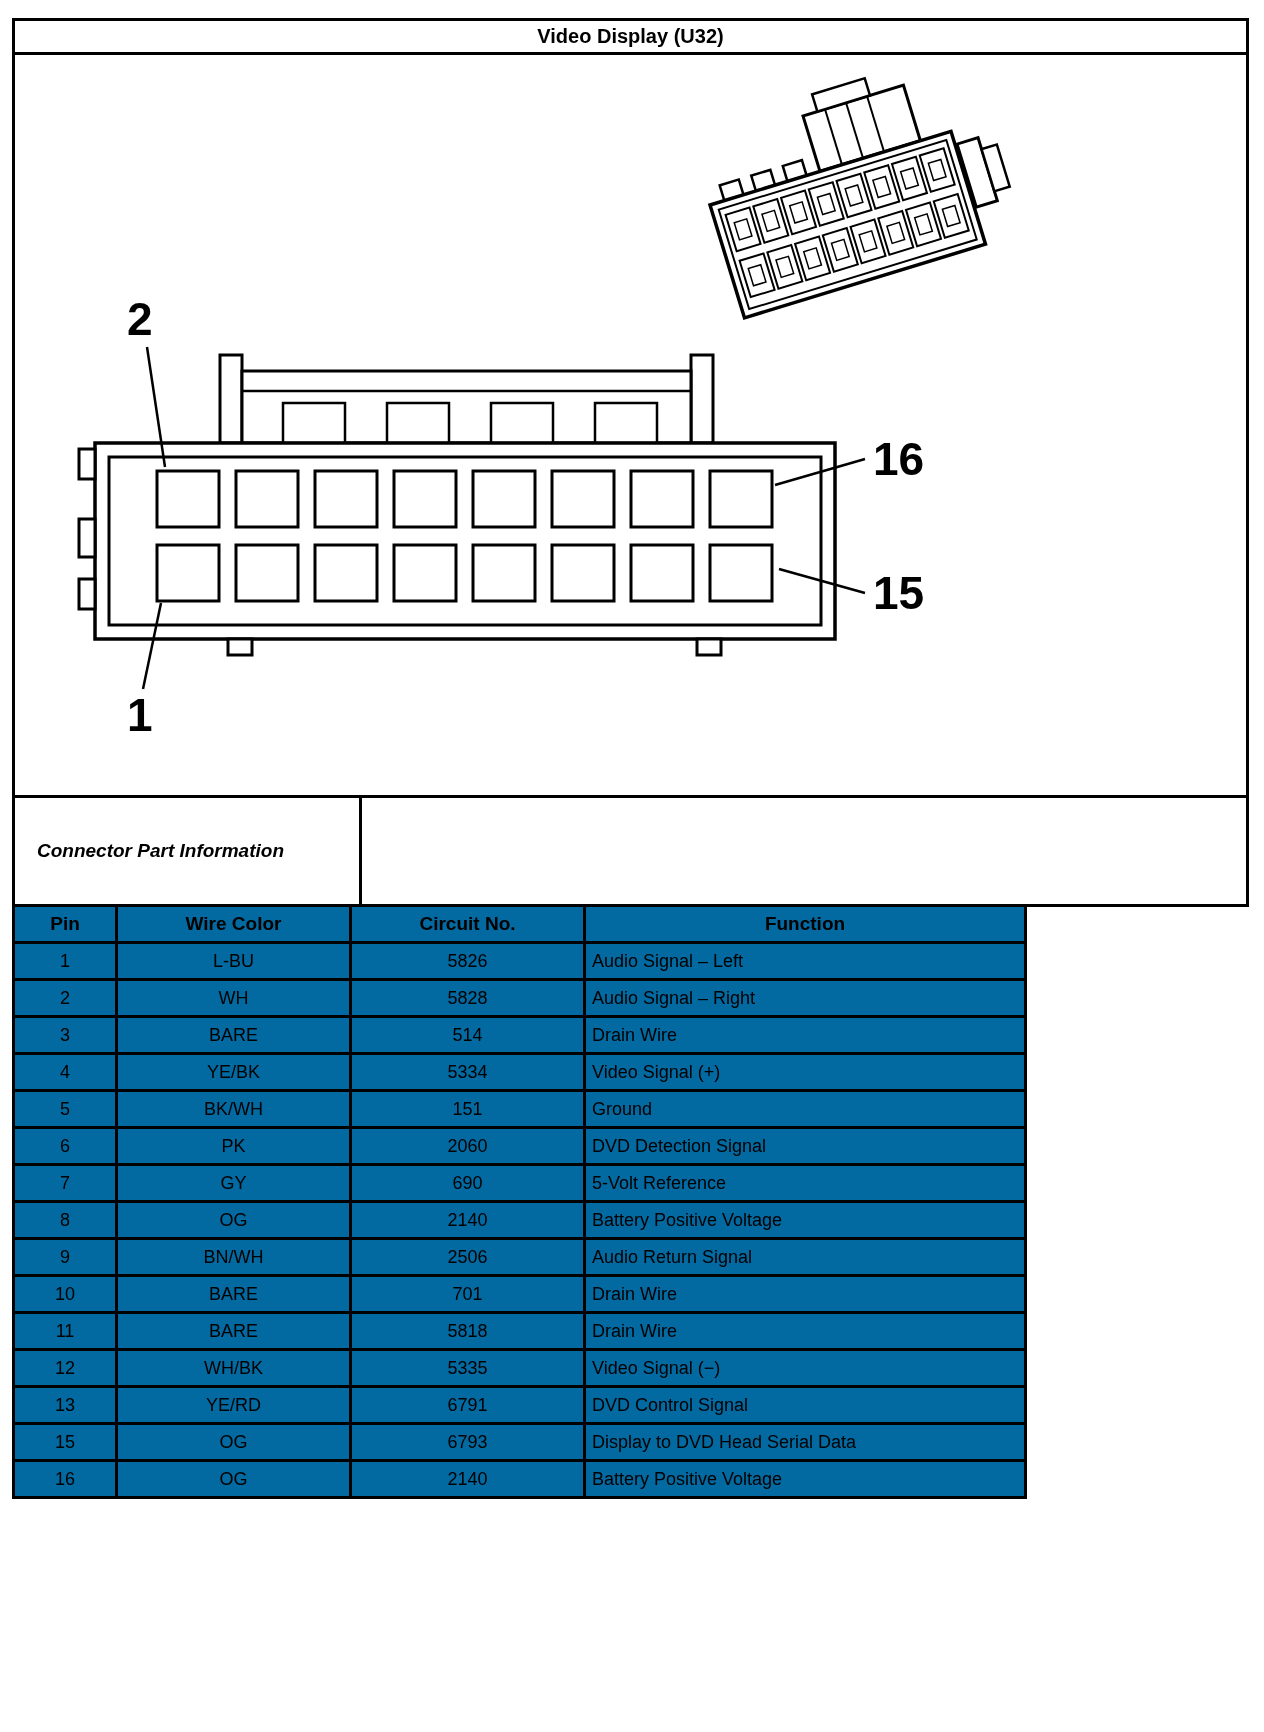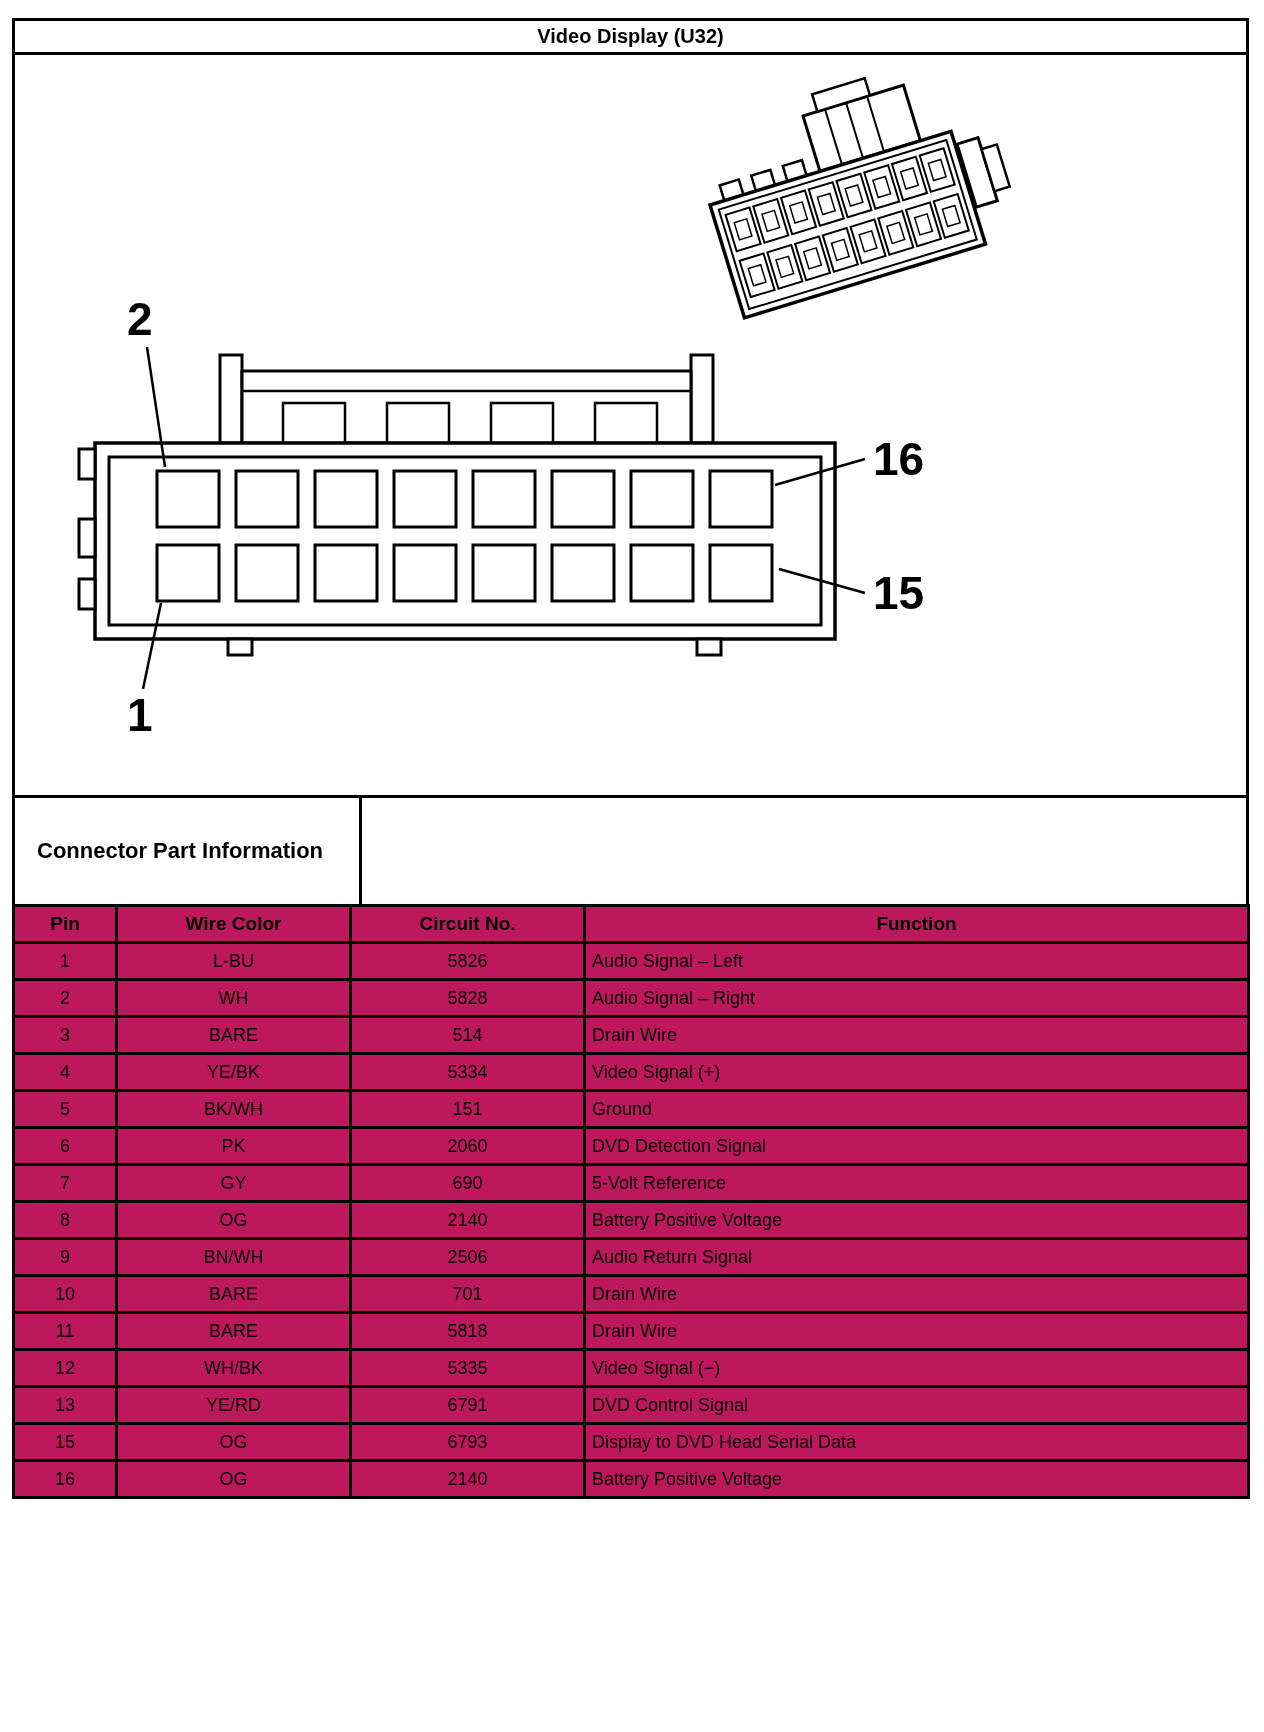--- a/index.html
+++ b/index.html
@@ -12,31 +12,31 @@
   .title-box {
     height:37px; display:flex; align-items:center; justify-content:center;
     font-weight:bold; font-size:20px;
   }
   .diagram-box { margin-top:-3px; height:746px; position:relative; }
   .diagram-box svg { position:absolute; left:0; top:0; }
   .info-row { margin-top:-3px; display:flex; height:112px; }
   .info-left {
     width:347px; border-right:3px solid #000; box-sizing:border-box;
     display:flex; align-items:center; padding-left:22px;
-    font-weight:bold; font-size:22px;
+    font-weight:bold; font-size:19px;font-style:italic;
   }
   .info-right { flex:1; padding:14px 0 0 44px; font-size:19px; }
   .bullet-line { display:flex; align-items:flex-start; line-height:30px; }
   .dot {
     width:10px; height:10px; border-radius:50%; background:#000;
     display:inline-block; margin:10px 36px 0 0; flex:none;
   }
   table.pinout {
-    margin-top:-3px; border-collapse:collapse; width:1238px;
-    table-layout:fixed; font-size:18px; background:#be185d;
+    margin-top:-3px; border-collapse:collapse; width:1015px;
+    table-layout:fixed; font-size:18px; background:#0369a1;
   }
   table.pinout th, table.pinout td {
     border:3px solid #000; height:34px; text-align:center; padding:0 4px;
     overflow:hidden; white-space:nowrap;
   }
   table.pinout th { font-size:19px; font-weight:bold; }
   table.pinout td.col-function, {
   }
   table.pinout td.col-function { text-align:left; padding-left:6px; }
 </style>

